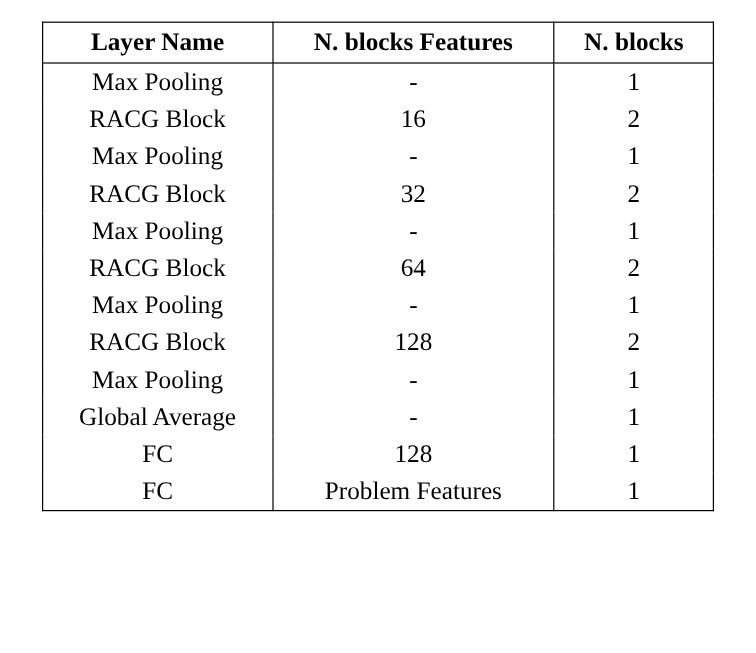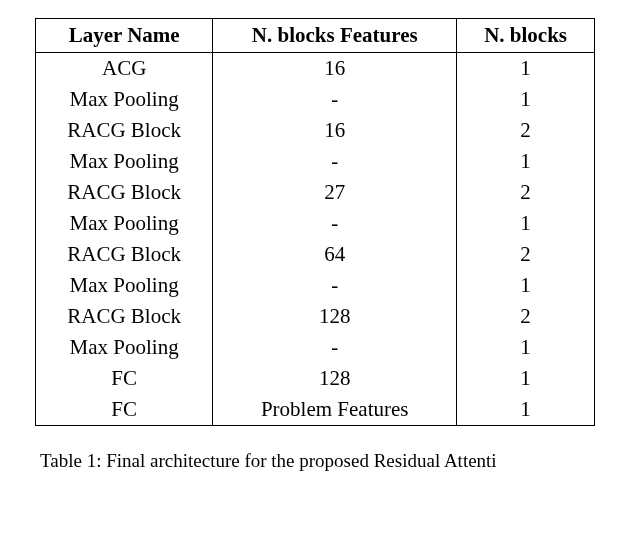--- a/index.html
+++ b/index.html
@@ -62,42 +62,37 @@
   <table>
     <thead>
       <tr>
         <th>Layer Name</th>
         <th>N. blocks Features</th>
         <th>N. blocks</th>
       </tr>
     </thead>
     <tbody>
       <tr>
-          <td>ACG</td>
-          <td>16</td>
-          <td>1</td>
-        </tr>
-      <tr>
           <td>Max Pooling</td>
           <td>-</td>
           <td>1</td>
         </tr>
       <tr>
           <td>RACG Block</td>
           <td>16</td>
           <td>2</td>
         </tr>
       <tr>
           <td>Max Pooling</td>
           <td>-</td>
           <td>1</td>
         </tr>
       <tr>
           <td>RACG Block</td>
-          <td>27</td>
+          <td>32</td>
           <td>2</td>
         </tr>
       <tr>
           <td>Max Pooling</td>
           <td>-</td>
           <td>1</td>
         </tr>
       <tr>
           <td>RACG Block</td>
           <td>64</td>
@@ -112,26 +107,30 @@
           <td>RACG Block</td>
           <td>128</td>
           <td>2</td>
         </tr>
       <tr>
           <td>Max Pooling</td>
           <td>-</td>
           <td>1</td>
         </tr>
       <tr>
+          <td>Global Average</td>
+          <td>-</td>
+          <td>1</td>
+        </tr>
+      <tr>
           <td>FC</td>
           <td>128</td>
           <td>1</td>
         </tr>
       <tr>
           <td>FC</td>
           <td>Problem Features</td>
           <td>1</td>
         </tr>
     </tbody>
   </table>
 
-  <div class="caption">Table 1: Final architecture for the proposed Residual Attenti</div>
 </div>
 
 </body></html>

